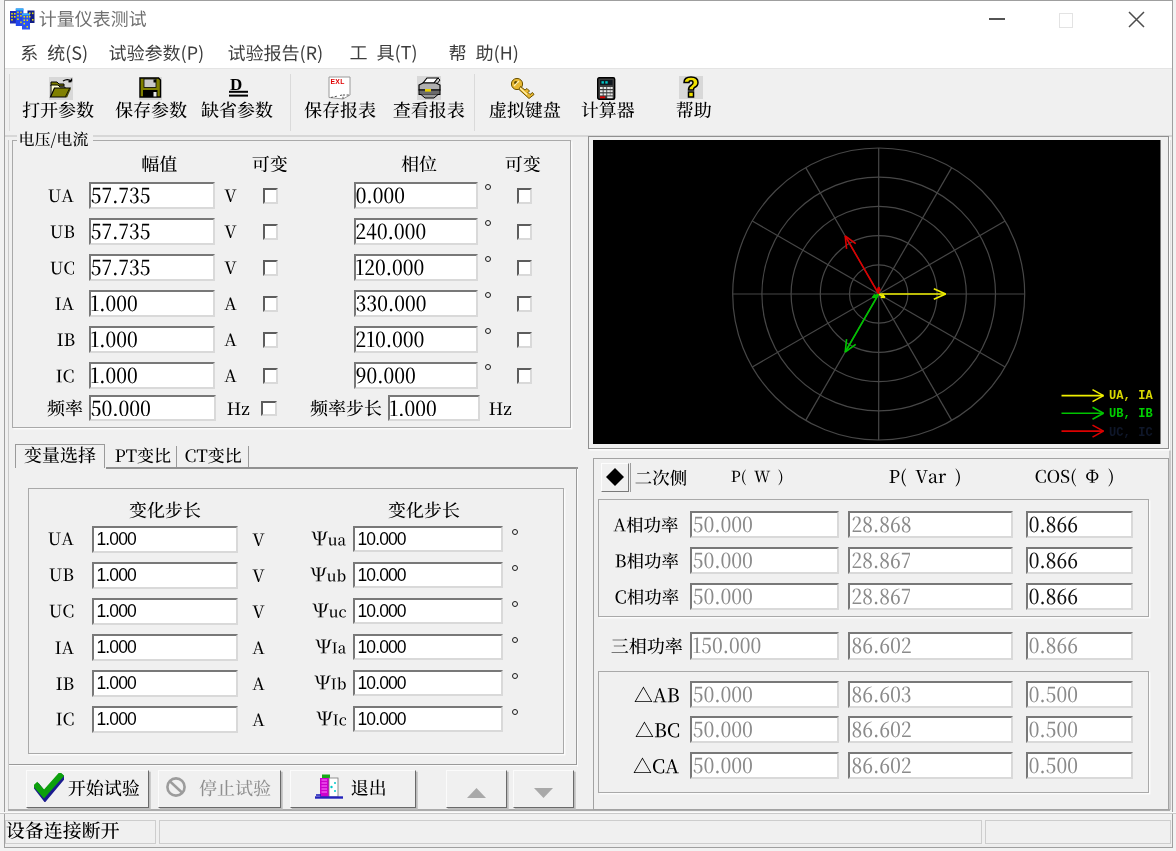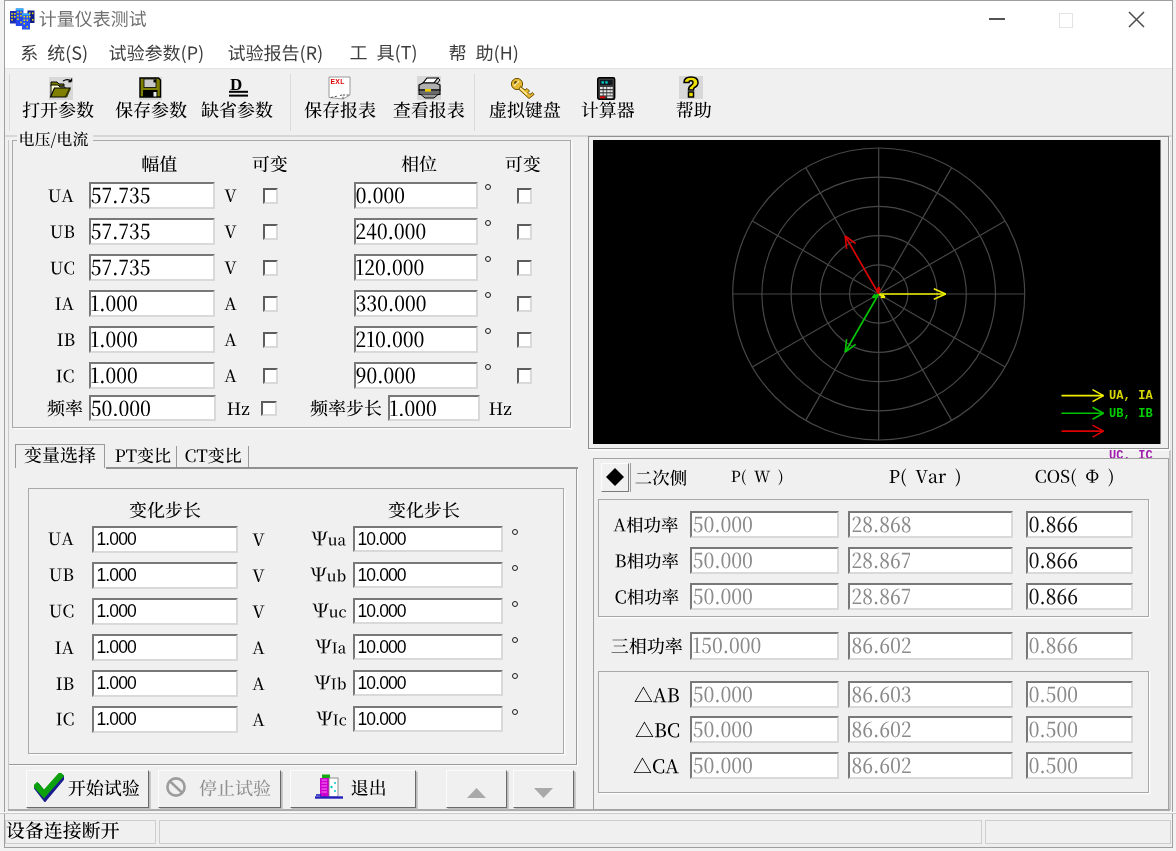--- a/index.html
+++ b/index.html
@@ -992,21 +992,21 @@
         <line x1="510.5" y1="273.2" x2="499.5" y2="279.2"></line>
       </g>
       <g stroke="#dc0000" stroke-width="1.6" fill="none">
         <line x1="468.5" y1="291.1" x2="510.5" y2="291.1"></line>
         <line x1="510.5" y1="291.1" x2="499.5" y2="285.1"></line>
         <line x1="510.5" y1="291.1" x2="499.5" y2="297.1"></line>
       </g>
     </svg></div>
 <div class="p mono12" style="left:1109px;top:389.1px;color:#d9d900">UA, IA</div>
 <div class="p mono12" style="left:1109px;top:406.7px;color:#00ce00">UB, IB</div>
-<div class="p mono12" style="left:1109px;top:449px;color:#a21caf">UC, IC</div>
+<div class="p mono12" style="left:1109px;top:426px;color:#0f172a">UC, IC</div>
 <div class="p" style="left:593px;top:457.5px;width:575.5px;height:352px;background:#f0f0f0;border:1.4px solid #a2a2a2;box-sizing:border-box"></div>
 <div class="btn2" style="left:601px;top:463px;width:27.5px;height:28.5px"></div>
 <div class="p" style="left:606px;top:468.3px"><svg width="18" height="18">
 <path d="M9 0 L18 9 L9 18 L0 9 Z" fill="#000"></path>
     </svg></div>
 <div class="p" style="left:629.8px;top:463px;width:1.4px;height:28.5px;background:#9e9e9e"></div>
 <div class="p" style="left:635.1px;top:468.6px"><svg width="51.9" height="17.3" viewBox="0.33 -15.34 51.85 17.26" fill="#000">
       <g transform="scale(0.01750 0.01750)">
         <use href="#s100" x="0"></use>
         <use href="#s101" x="1000"></use>

